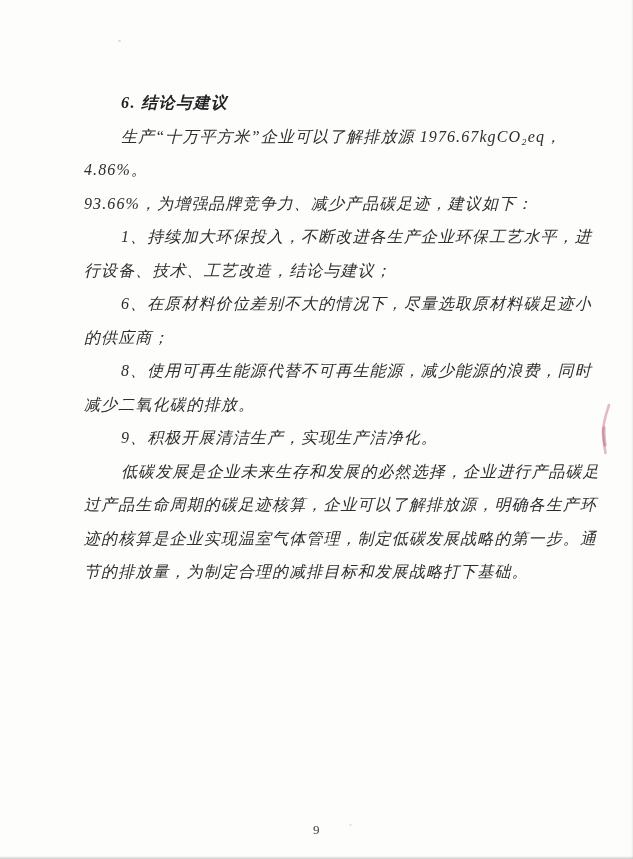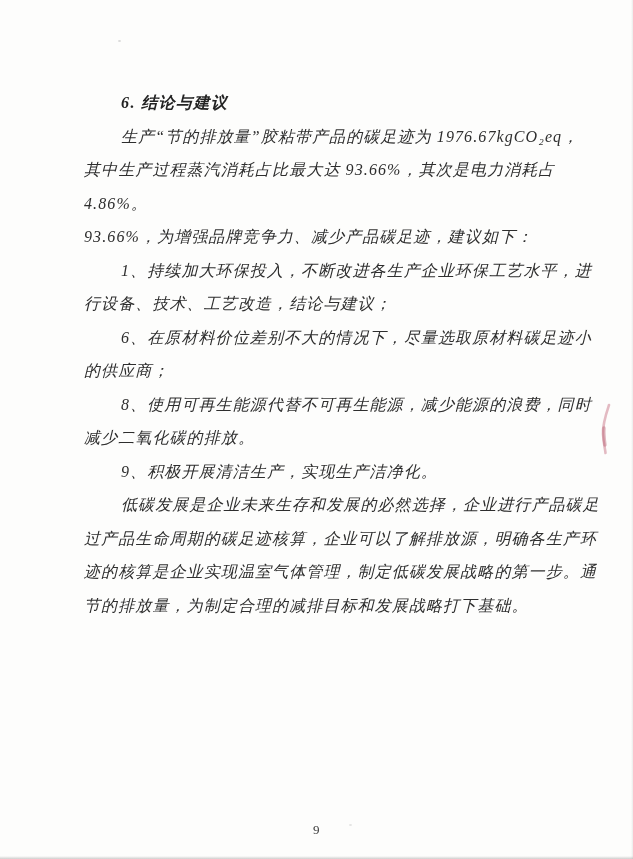--- a/index.html
+++ b/index.html
@@ -82,22 +82,21 @@
     background: linear-gradient(to right, rgba(180,180,180,0.0), rgba(180,180,180,0.25));
   }
 </style>
 </head>
 <body>
 
 <div class="scan-page">
 
   <div class="doc-body">
       <div class="line heading indent">6. 结论与建议</div>
-      <div class="line body indent">生产“节的排放量”胶粘带产品的碳足迹为 1976.67kgCO₂eq，</div>
-      <div class="line body">其中生产过程蒸汽消耗占比最大达 93.66%，其次是电力消耗占</div>
+      <div class="line body indent">生产“十万平方米”企业可以了解排放源 1976.67kgCO₂eq，</div>
       <div class="line body">4.86%。</div>
       <div class="line body">93.66%，为增强品牌竞争力、减少产品碳足迹，建议如下：</div>
       <div class="line body indent">1、持续加大环保投入，不断改进各生产企业环保工艺水平，进</div>
       <div class="line body">行设备、技术、工艺改造，结论与建议；</div>
       <div class="line body indent">6、在原材料价位差别不大的情况下，尽量选取原材料碳足迹小</div>
       <div class="line body">的供应商；</div>
       <div class="line body indent">8、使用可再生能源代替不可再生能源，减少能源的浪费，同时</div>
       <div class="line body">减少二氧化碳的排放。</div>
       <div class="line body indent">9、积极开展清洁生产，实现生产洁净化。</div>
       <div class="line body indent">低碳发展是企业未来生存和发展的必然选择，企业进行产品碳足</div>

